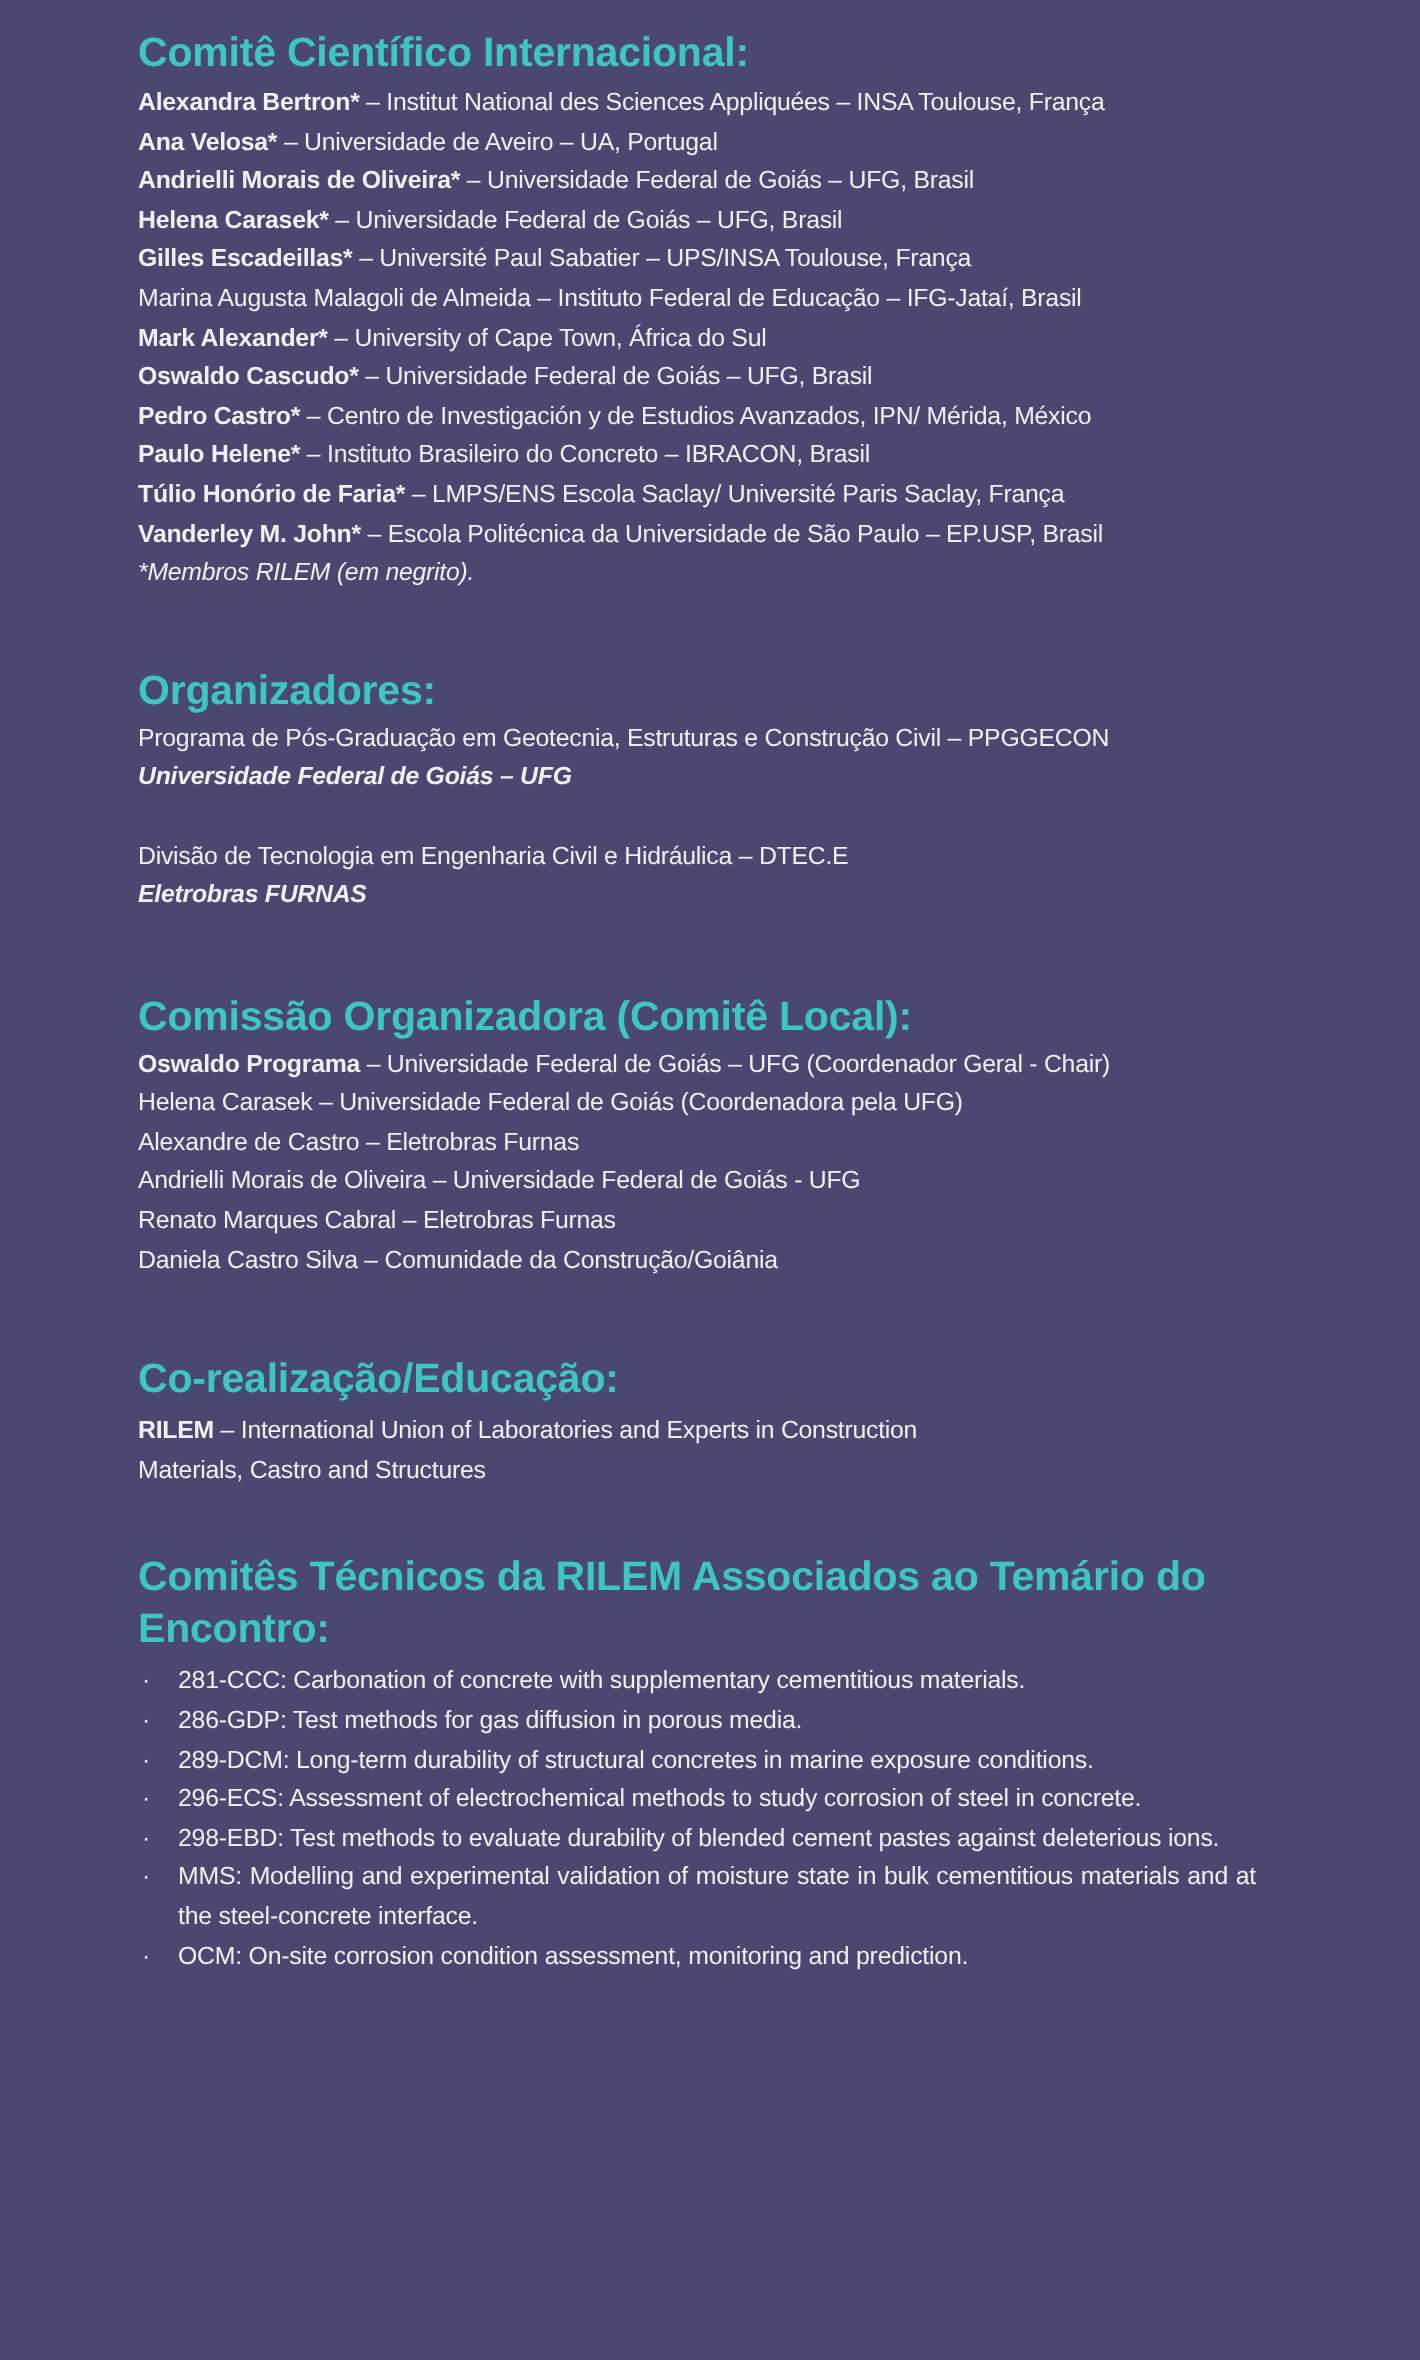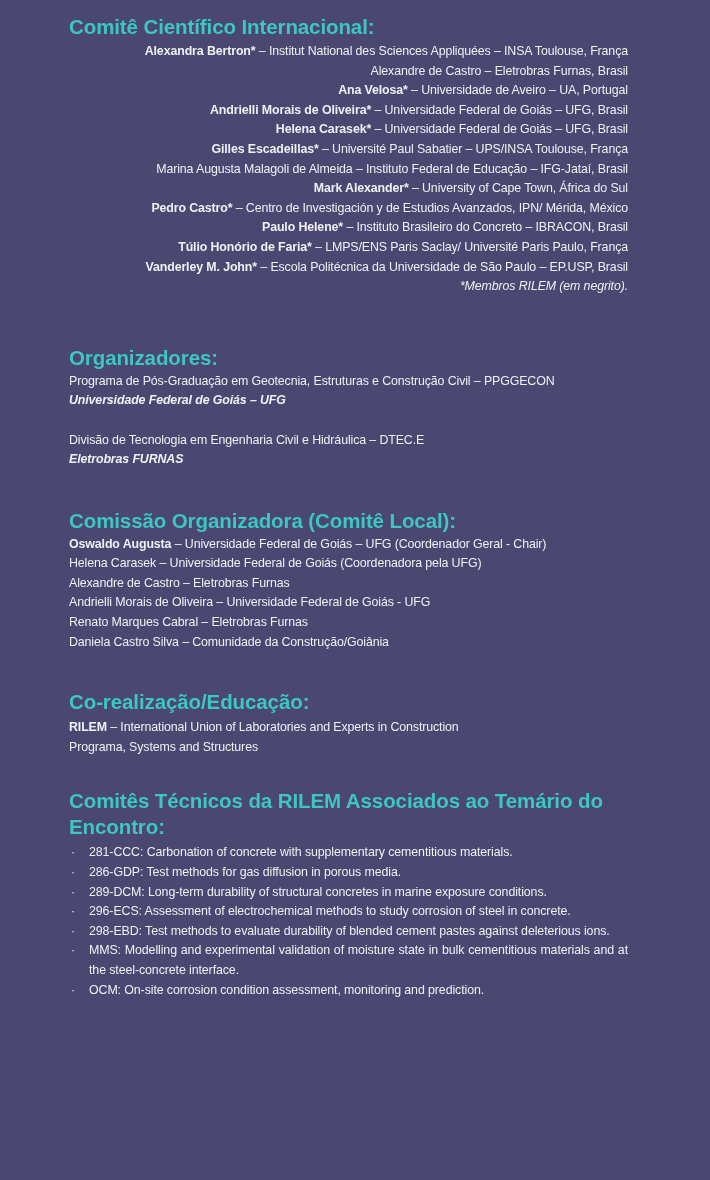--- a/index.html
+++ b/index.html
@@ -40,23 +40,23 @@
     line-height: 19.6px;
     font-weight: normal;
     white-space: normal;
     letter-spacing: -0.12px;
   }
   .lines li.bi { font-weight: bold; font-style: italic; }
   .lines li.i { font-style: italic; }
   .lines li .nm { font-weight: bold; }
 
   .sec-sci { margin-top: 2px; }
-  .sec-sci .lines { margin-top: 2px; text-align: right; }
+  .sec-sci .lines { margin-top: 2px; }
 
-  .sec-org { margin-top: 48px; }
+  .sec-org { margin-top: 36px; }
   .sec-org .lines { margin-top: 1px; }
   .org-gap { height: 19.6px; }
 
   .sec-com { margin-top: 38px; }
   .sec-com .lines { margin-top: 1px; }
 
   .sec-co { margin-top: 37px; }
   .sec-co .lines { margin-top: 3px; }
 
   .sec-tc { margin-top: 31px; }
@@ -84,63 +84,63 @@
 </style>
 </head>
 <body>
 
 <div class="page">
 
   <section class="sec-sci">
     <h2 class="section-heading">Comitê Científico Internacional:</h2>
     <ul class="lines" id="sci-list">
         <li><span class="nm">Alexandra Bertron*</span><span class="rest"> – Institut National des Sciences Appliquées – INSA Toulouse, França</span></li>
-        <li><span class="rest">Alexandre de Castro – Eletrobras Furnas, Brasil</span></li>
         <li><span class="nm">Ana Velosa*</span><span class="rest"> – Universidade de Aveiro – UA, Portugal</span></li>
         <li><span class="nm">Andrielli Morais de Oliveira*</span><span class="rest"> – Universidade Federal de Goiás – UFG, Brasil</span></li>
         <li><span class="nm">Helena Carasek*</span><span class="rest"> – Universidade Federal de Goiás – UFG, Brasil</span></li>
         <li><span class="nm">Gilles Escadeillas*</span><span class="rest"> – Université Paul Sabatier – UPS/INSA Toulouse, França</span></li>
         <li><span class="rest">Marina Augusta Malagoli de Almeida – Instituto Federal de Educação – IFG-Jataí, Brasil</span></li>
         <li><span class="nm">Mark Alexander*</span><span class="rest"> – University of Cape Town, África do Sul</span></li>
+        <li><span class="nm">Oswaldo Cascudo*</span><span class="rest"> – Universidade Federal de Goiás – UFG, Brasil</span></li>
         <li><span class="nm">Pedro Castro*</span><span class="rest"> – Centro de Investigación y de Estudios Avanzados, IPN/ Mérida, México</span></li>
         <li><span class="nm">Paulo Helene*</span><span class="rest"> – Instituto Brasileiro do Concreto – IBRACON, Brasil</span></li>
-        <li><span class="nm">Túlio Honório de Faria*</span><span class="rest"> – LMPS/ENS Paris Saclay/ Université Paris Paulo, França</span></li>
+        <li><span class="nm">Túlio Honório de Faria*</span><span class="rest"> – LMPS/ENS Escola Saclay/ Université Paris Saclay, França</span></li>
         <li><span class="nm">Vanderley M. John*</span><span class="rest"> – Escola Politécnica da Universidade de São Paulo – EP.USP, Brasil</span></li>
         <li class="i">*Membros RILEM (em negrito).</li>
       </ul>
   </section>
 
   <section class="sec-org">
     <h2 class="section-heading">Organizadores:</h2>
     <ul class="lines" id="org-list">
         <li>Programa de Pós-Graduação em Geotecnia, Estruturas e Construção Civil – PPGGECON</li>
         <li class="bi">Universidade Federal de Goiás – UFG</li>
         <li class="org-gap">&nbsp;</li>
         <li>Divisão de Tecnologia em Engenharia Civil e Hidráulica – DTEC.E</li>
         <li class="bi">Eletrobras FURNAS</li>
       </ul>
   </section>
 
   <section class="sec-com">
     <h2 class="section-heading">Comissão Organizadora (Comitê Local):</h2>
     <ul class="lines" id="com-list">
-        <li><span class="nm">Oswaldo Augusta</span><span class="rest"> – Universidade Federal de Goiás – UFG (Coordenador Geral - Chair)</span></li>
+        <li><span class="nm">Oswaldo Programa</span><span class="rest"> – Universidade Federal de Goiás – UFG (Coordenador Geral - Chair)</span></li>
         <li><span class="rest">Helena Carasek – Universidade Federal de Goiás (Coordenadora pela UFG)</span></li>
         <li><span class="rest">Alexandre de Castro – Eletrobras Furnas</span></li>
         <li><span class="rest">Andrielli Morais de Oliveira – Universidade Federal de Goiás - UFG</span></li>
         <li><span class="rest">Renato Marques Cabral – Eletrobras Furnas</span></li>
         <li><span class="rest">Daniela Castro Silva – Comunidade da Construção/Goiânia</span></li>
       </ul>
   </section>
 
   <section class="sec-co">
     <h2 class="section-heading">Co-realização/Educação:</h2>
     <ul class="lines" id="co-list">
         <li><span class="nm">RILEM</span><span class="rest"> – International Union of Laboratories and Experts in Construction</span></li>
-        <li><span class="rest"> Programa, Systems and Structures</span></li>
+        <li><span class="rest"> Materials, Castro and Structures</span></li>
       </ul>
   </section>
 
   <section class="sec-tc">
     <h2 class="section-heading">Comitês Técnicos da RILEM Associados ao Temário do Encontro:</h2>
     <ul class="bullets" id="tc-list">
         <li><span class="dot">·</span><span>281-CCC: Carbonation of concrete with supplementary cementitious materials.</span></li>
         <li><span class="dot">·</span><span>286-GDP: Test methods for gas diffusion in porous media.</span></li>
         <li><span class="dot">·</span><span>289-DCM: Long-term durability of structural concretes in marine exposure conditions.</span></li>
         <li><span class="dot">·</span><span>296-ECS: Assessment of electrochemical methods to study corrosion of steel in concrete.</span></li>

